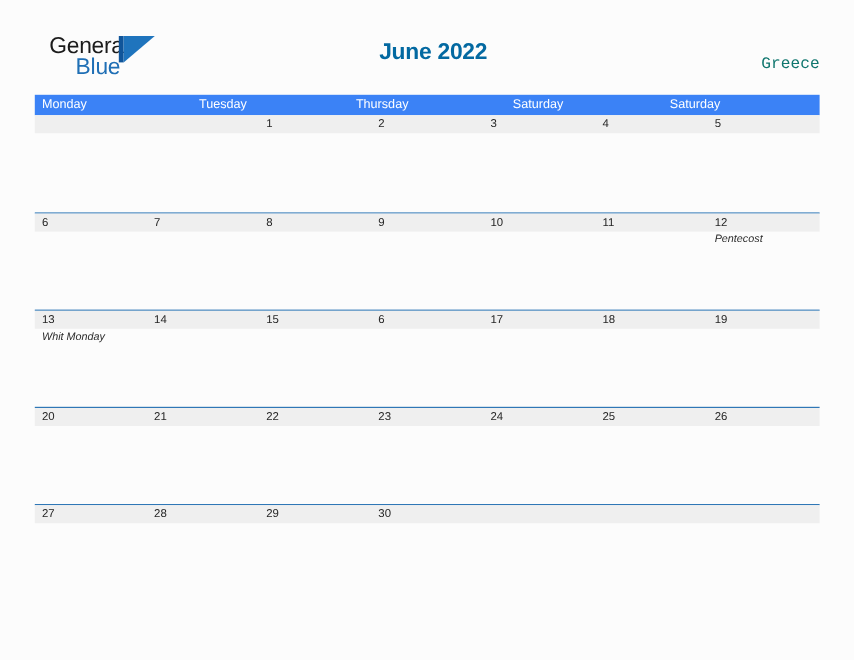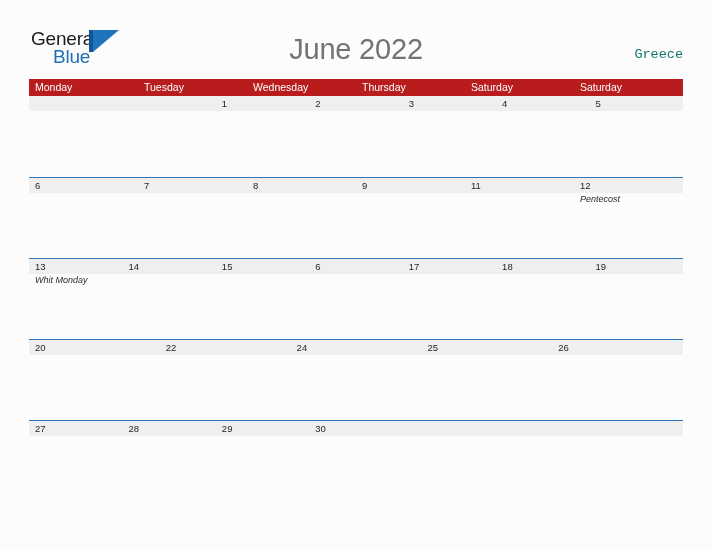--- a/index.html
+++ b/index.html
@@ -13,20 +13,21 @@
     font-family: "Liberation Sans", sans-serif;
     overflow: hidden;
     position: relative;
     -webkit-font-smoothing: antialiased;
   }
 
   
   .page-header {
     position: relative;
     height: 55px;
+    margin-left: 10px;
   }
 
   .logo {
     position: absolute;
     left: 31px;
     top: 28px;
     width: 110px;
     height: 40px;
     user-select: none;
   }
@@ -72,24 +73,24 @@
     border-top: 22px solid #1f74bd;
     border-right: 26px solid transparent;
   }
 
   .month-title {
     position: absolute;
     left: 0;
     right: 0;
     top: 33px;
     text-align: center;
-    font-size: 29px;
-    color: #737373;
-    font-family: "Liberation Sans", sans-serif;
-    font-weight: normal;
+    font-size: 19px;
+    color: #0369a1;
+    font-family: "Liberation Sans", sans-serif;
+    font-weight: bold;
     letter-spacing: -0.2px;
   }
 
   .country-label {
     position: absolute;
     right: 29px;
     top: 47px;
     font-size: 13.5px;
     color: #0f766e;
     font-family: Liberation Mono, monospace;
@@ -98,21 +99,21 @@
   
   .calendar {
     position: absolute;
     left: 29px;
     top: 79px;
     width: 654px;
   }
 
   .weekday-row {
     display: flex;
-    background: #b91c1c;
+    background: #3b82f6;
     height: 17px;
   }
   .weekday-cell {
     flex: 1 1 0;
     color: #ffffff;
     font-size: 10.5px;
     line-height: 17px;
     padding-left: 6px;
     box-sizing: border-box;
     font-family: "Liberation Sans", sans-serif;
@@ -183,21 +184,20 @@
 
   <div class="country-label">Greece</div>
 
 </div>
 
 <div class="calendar">
 
   <div class="weekday-row">
     <div class="weekday-cell">Monday</div>
     <div class="weekday-cell">Tuesday</div>
-    <div class="weekday-cell">Wednesday</div>
     <div class="weekday-cell">Thursday</div>
     <div class="weekday-cell">Saturday</div>
     <div class="weekday-cell">Saturday</div>
   </div>
 
   <div id="weeks-container">
       <div class="week-row">
         <div class="band"></div>
         <div class="day-cell">
           <span class="day-number"></span>
@@ -240,20 +240,24 @@
         </div>
         <div class="day-cell">
           <span class="day-number">8</span>
           <div class="day-events"></div>
         </div>
         <div class="day-cell">
           <span class="day-number">9</span>
           <div class="day-events"></div>
         </div>
         <div class="day-cell">
+          <span class="day-number">10</span>
+          <div class="day-events"></div>
+        </div>
+        <div class="day-cell">
           <span class="day-number">11</span>
           <div class="day-events"></div>
         </div>
         <div class="day-cell">
           <span class="day-number">12</span>
           <div class="day-events">
             <div class="event">Pentecost</div>
           </div>
         </div>
       </div>
@@ -290,24 +294,32 @@
           <div class="day-events"></div>
         </div>
       </div>
       <div class="week-row">
         <div class="band"></div>
         <div class="day-cell">
           <span class="day-number">20</span>
           <div class="day-events"></div>
         </div>
         <div class="day-cell">
+          <span class="day-number">21</span>
+          <div class="day-events"></div>
+        </div>
+        <div class="day-cell">
           <span class="day-number">22</span>
           <div class="day-events"></div>
         </div>
         <div class="day-cell">
+          <span class="day-number">23</span>
+          <div class="day-events"></div>
+        </div>
+        <div class="day-cell">
           <span class="day-number">24</span>
           <div class="day-events"></div>
         </div>
         <div class="day-cell">
           <span class="day-number">25</span>
           <div class="day-events"></div>
         </div>
         <div class="day-cell">
           <span class="day-number">26</span>
           <div class="day-events"></div>

